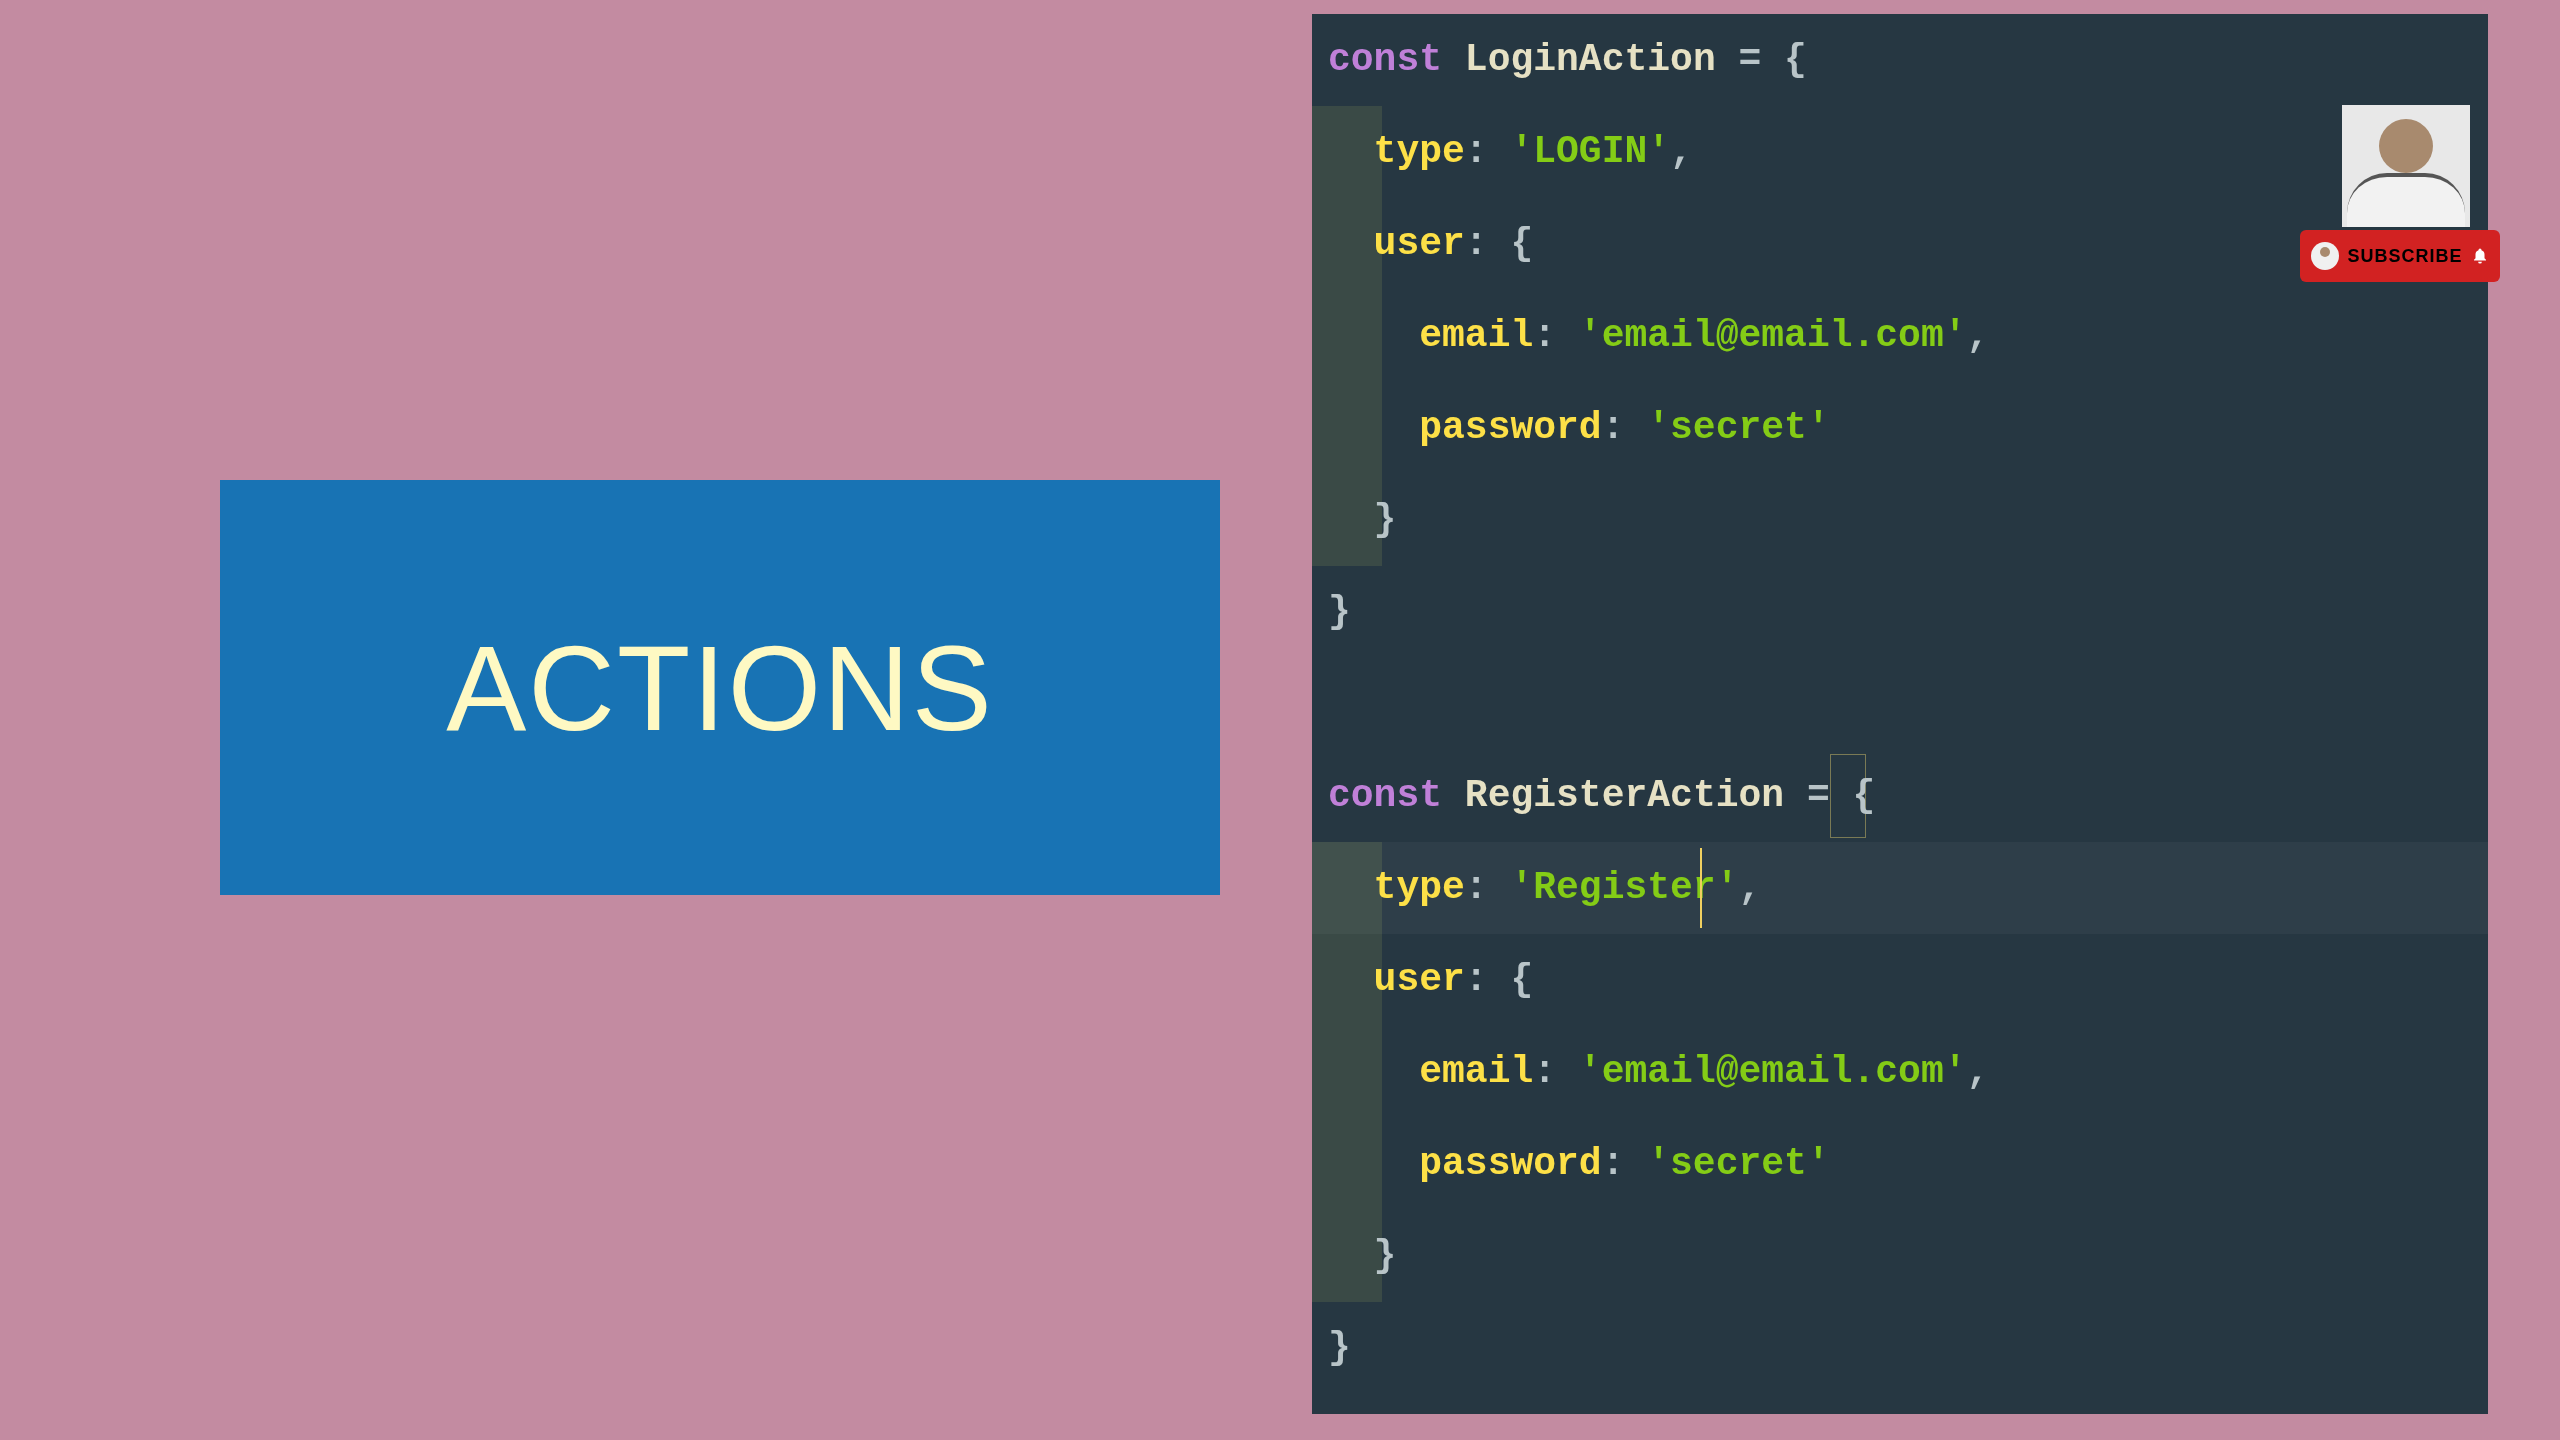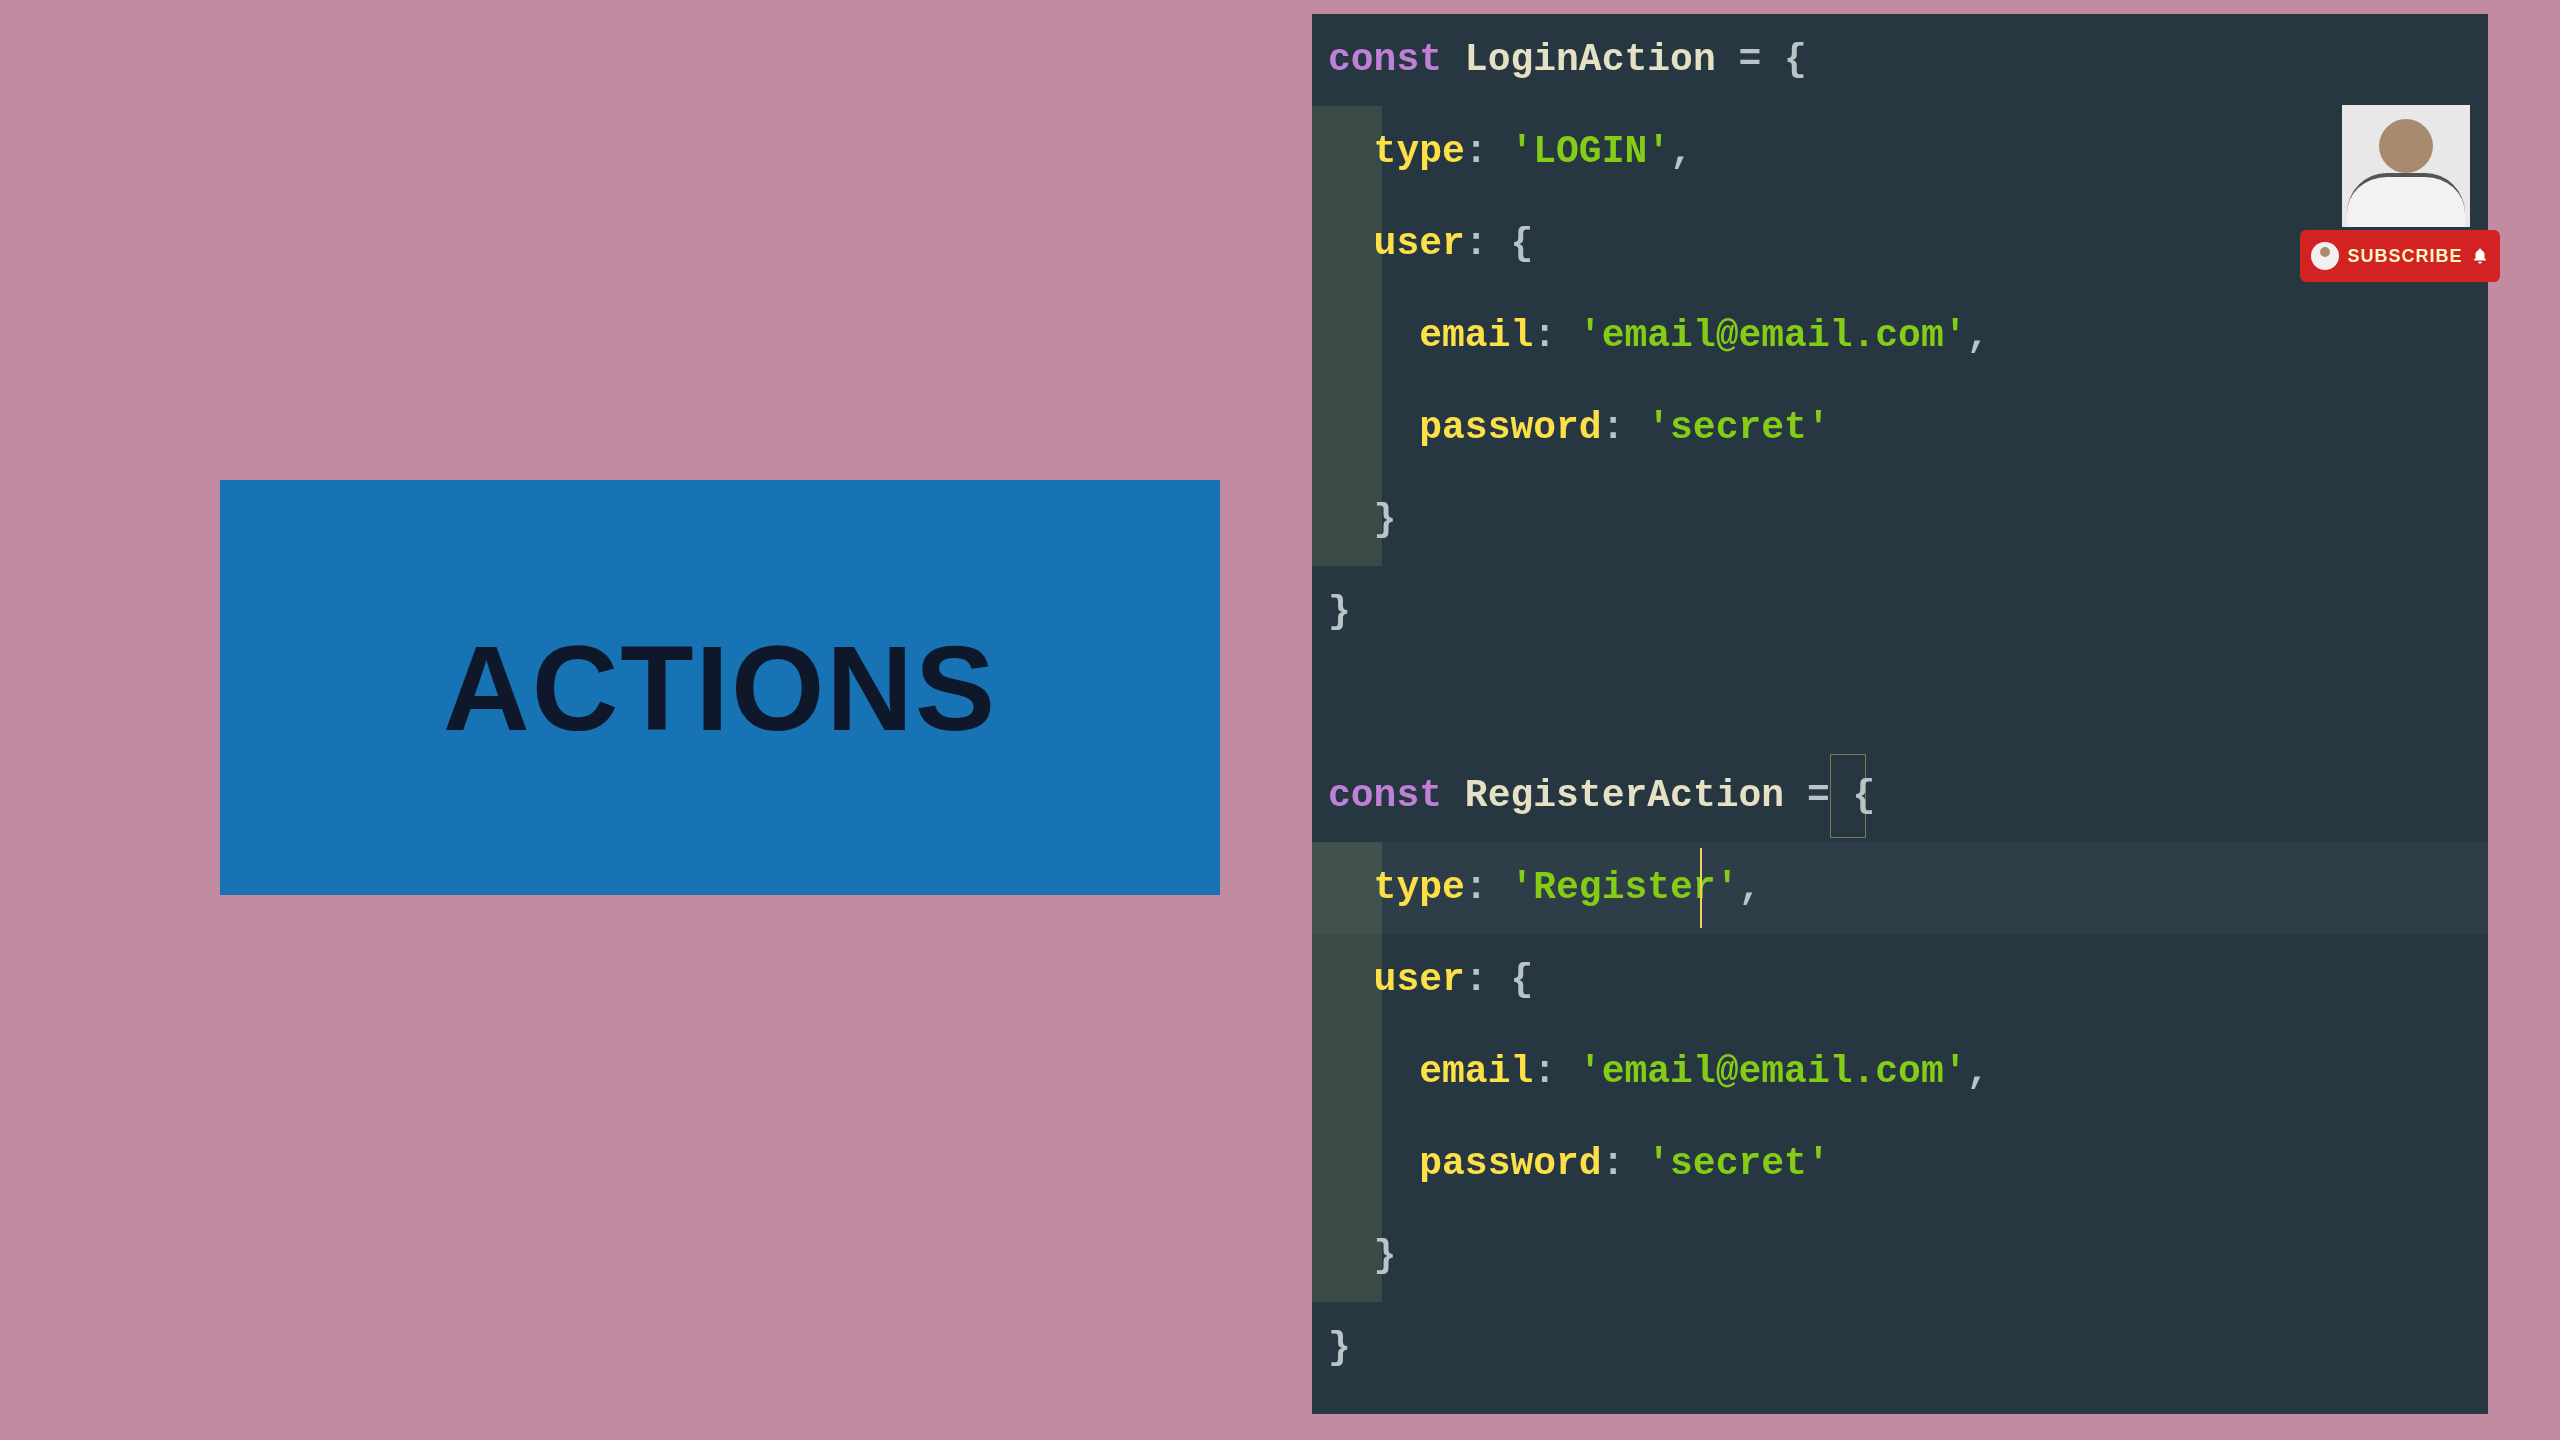--- a/index.html
+++ b/index.html
@@ -20,22 +20,22 @@
     left: 220px;
     top: 480px;
     width: 1000px;
     height: 415px;
     background: #1873b4;
     display: flex;
     align-items: center;
     justify-content: center;
   }
   .actions-box .title {
-    color: #0f172a;
-    font-weight: 700;
+    color: #fef9c3;
+    font-weight: 400;
     font-size: 120px;
     letter-spacing: 2px;
   }
   .code-panel {
     position: absolute;
     left: 1312px;
     top: 14px;
     width: 1176px;
     height: 1400px;
     background: #263742;
@@ -122,21 +122,21 @@
     right: 60px;
     top: 230px;
     width: 200px;
     height: 52px;
     background: #d22222;
     border-radius: 6px;
     display: flex;
     align-items: center;
     justify-content: center;
     gap: 8px;
-    color: #fef9c3;
+    color: #000000;
     font-weight: 700;
     font-size: 18px;
     letter-spacing: 1px;
   }
   .subscribe-btn .mini-avatar {
     width: 28px;
     height: 28px;
     border-radius: 50%;
     background: #f0f0f0;
     flex-shrink: 0;

